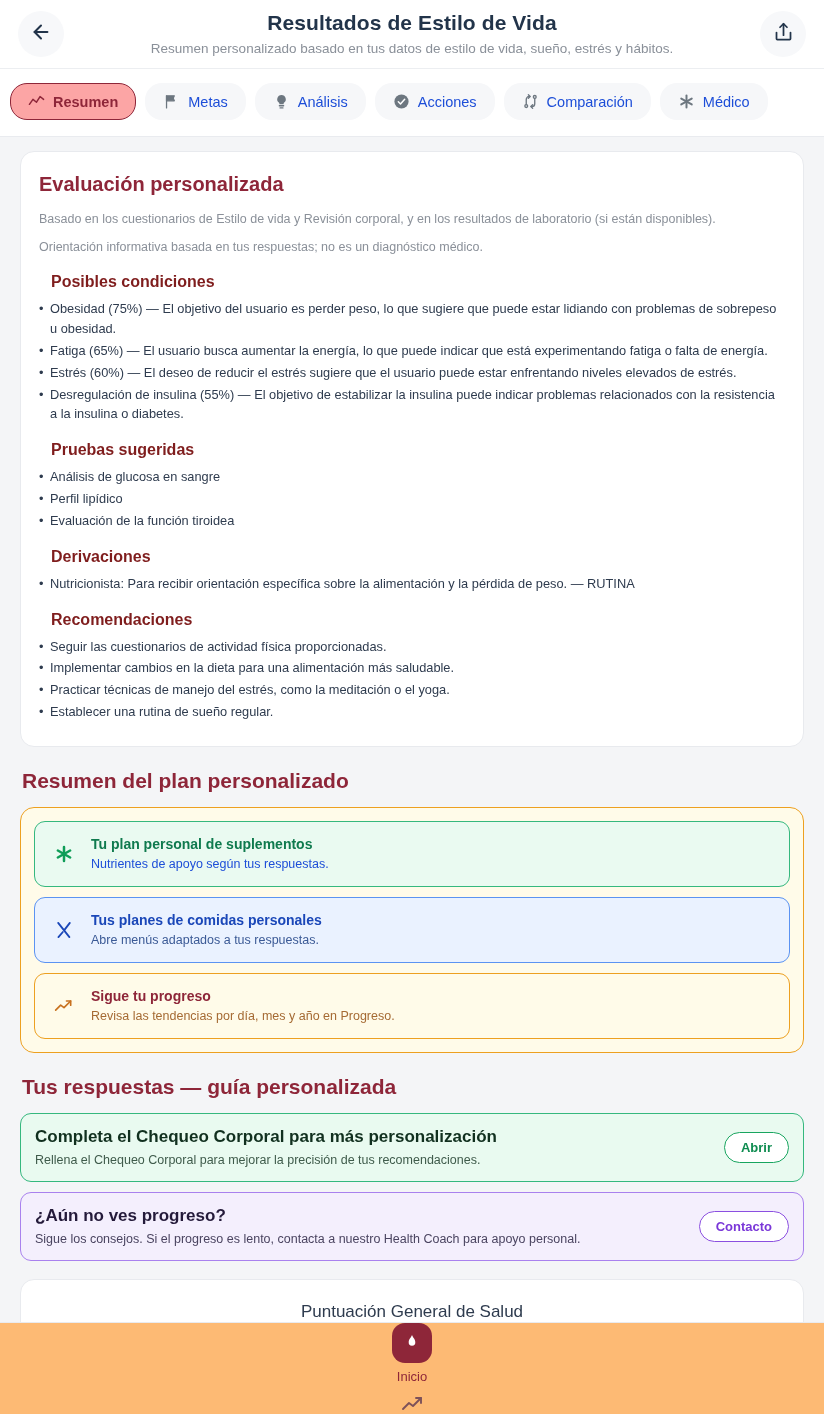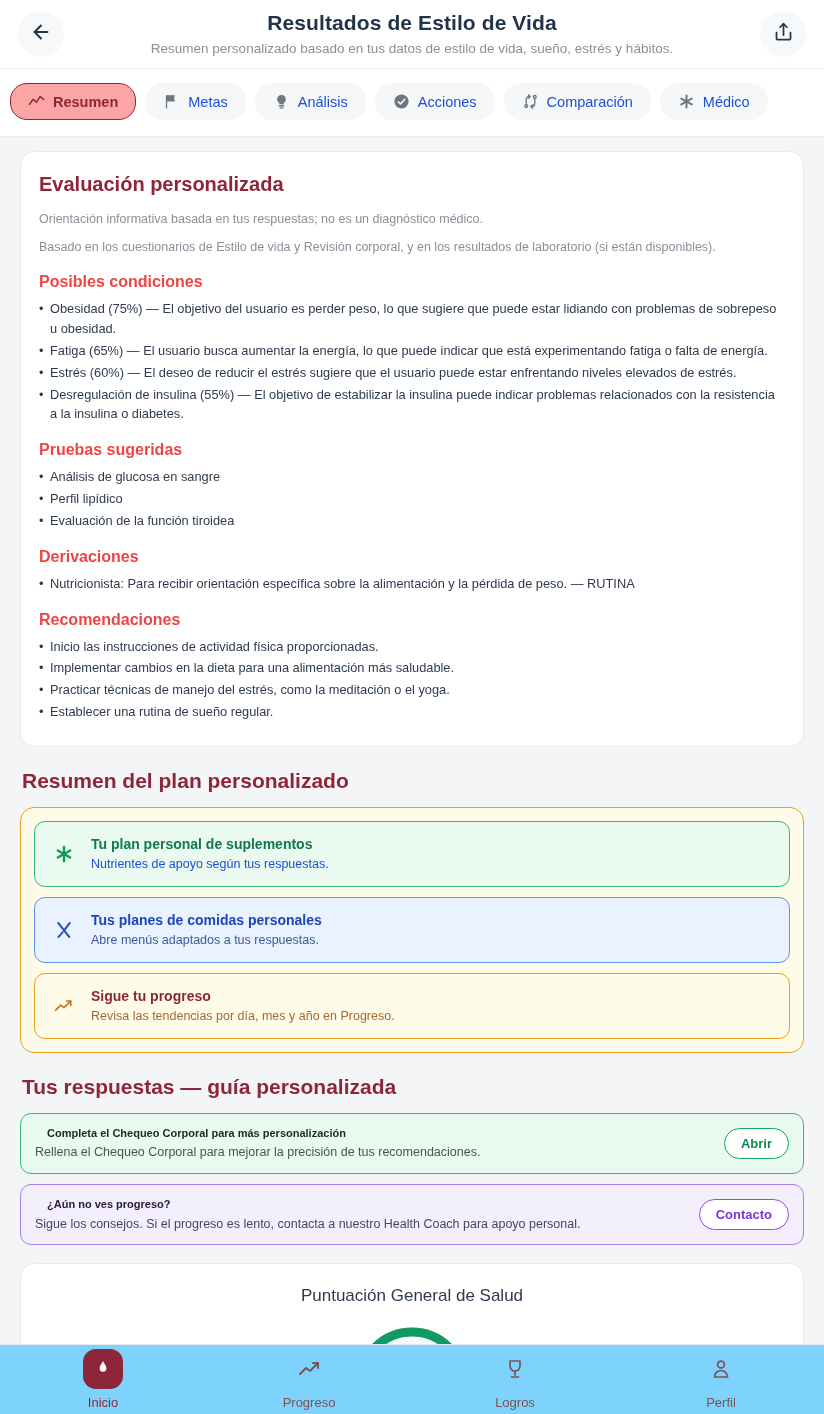--- a/index.html
+++ b/index.html
@@ -73,24 +73,24 @@
     padding: 20px 18px 22px 18px;
   }
   h2.sec-title {
     color: #8e2639;
     font-size: 20px;
     font-weight: bold;
     margin-bottom: 14px;
     line-height: 1.2;
   }
   h3.sub-title {
-    color: #ef4444;
+    color: #7f1d1d;
     font-size: 16px;
     font-weight: bold;
-    margin: 17px 0 8px 0;
+    margin: 17px 0 8px 12px;
   }
   p.meta {
     font-size: 12.5px; color: #8a9099; line-height: 1.45; margin-bottom: 10px;
   }
   ul.blist { list-style: none; }
   ul.blist li {
     font-size: 12.8px;
     color: #2e3b4e;
     line-height: 1.55;
     padding-left: 11px;
@@ -137,21 +137,21 @@
   .plan-ico { width: 26px; flex: 0 0 26px; display:flex; align-items:center; justify-content:center; }
 
   
   .banner {
     display: flex; align-items: center; gap: 12px;
     border-radius: 11px;
     padding: 12px 14px;
     margin-bottom: 10px;
   }
   .banner .btext { flex: 1; }
-  .banner .bt { font-size: 11px; font-weight: bold; line-height: 1.3; margin-left: 12px; }
+  .banner .bt { font-size: 17px; font-weight: bold; line-height: 1.3; }
   .banner .bs { font-size: 12.5px; margin-top: 4px; line-height: 1.35; }
   .pillbtn {
     border-radius: 16px; padding: 7px 16px;
     font-size: 13px; font-weight: bold; background: #ffffff; cursor: pointer;
     white-space: nowrap;
   }
   .ban-green { background: #e9faf0; border: 1.4px solid #35b87e; }
   .ban-green .bt { color: #11301f; }
   .ban-green .bs { color: #3f5b4b; }
   .ban-green .pillbtn { border: 1.4px solid #18a55f; color: #0e8c50; }
@@ -175,24 +175,24 @@
   .gauge-wrap { margin-top: 18px; display:flex; justify-content:center; }
   .gauge { position: relative; width: 120px; height: 120px; }
   .gauge .num {
     position: absolute; left: 0; right: 0; top: 41px;
     font-size: 30px; font-weight: bold; color: #22344a;
   }
 
   
   .bottomnav {
     position: absolute; left: 0; right: 0; bottom: 0;
-    height: 70px;
-    background: #7dd3fc;
+    height: 92px;
+    background: #fdba74;
     border-top: 1px solid #e9ebef;
-    display: flex; align-items: center;
+    display: flex; align-items: center; flex-direction: column;
   }
   .navitem {
     flex: 1; display: flex; flex-direction: column; align-items: center;
     gap: 6px; cursor: pointer;
   }
   .navitem .nlabel { font-size: 13px; color: #7d5159; }
   .navitem.active .nlabel { color: #8e2639; }
   .navbadge {
     width: 40px; height: 40px; border-radius: 13px;
     background: #8e2639;
@@ -288,22 +288,22 @@
         </svg>
       </span>
       <span>Médico</span>
     </div>
   </div>
 
   <div class="content">
 
     <div class="card">
       <h2 class="sec-title">Evaluación personalizada</h2>
+      <p class="meta">Basado en los cuestionarios de Estilo de vida y Revisión corporal, y en los resultados de laboratorio (si están disponibles).</p>
       <p class="meta">Orientación informativa basada en tus respuestas; no es un diagnóstico médico.</p>
-      <p class="meta">Basado en los cuestionarios de Estilo de vida y Revisión corporal, y en los resultados de laboratorio (si están disponibles).</p>
 
       <h3 class="sub-title">Posibles condiciones</h3>
       <ul class="blist">
         <li>Obesidad (75%) — El objetivo del usuario es perder peso, lo que sugiere que puede estar lidiando con problemas de sobrepeso u obesidad.</li>
         <li>Fatiga (65%) — El usuario busca aumentar la energía, lo que puede indicar que está experimentando fatiga o falta de energía.</li>
         <li>Estrés (60%) — El deseo de reducir el estrés sugiere que el usuario puede estar enfrentando niveles elevados de estrés.</li>
         <li>Desregulación de insulina (55%) — El objetivo de estabilizar la insulina puede indicar problemas relacionados con la resistencia a la insulina o diabetes.</li>
       </ul>
 
       <h3 class="sub-title">Pruebas sugeridas</h3>
@@ -313,21 +313,21 @@
         <li>Evaluación de la función tiroidea</li>
       </ul>
 
       <h3 class="sub-title">Derivaciones</h3>
       <ul class="blist">
         <li>Nutricionista: Para recibir orientación específica sobre la alimentación y la pérdida de peso. — RUTINA</li>
       </ul>
 
       <h3 class="sub-title">Recomendaciones</h3>
       <ul class="blist">
-        <li>Inicio las instrucciones de actividad física proporcionadas.</li>
+        <li>Seguir las cuestionarios de actividad física proporcionadas.</li>
         <li>Implementar cambios en la dieta para una alimentación más saludable.</li>
         <li>Practicar técnicas de manejo del estrés, como la meditación o el yoga.</li>
         <li>Establecer una rutina de sueño regular.</li>
       </ul>
     </div>
 
     <h2 class="page-sec">Resumen del plan personalizado</h2>
     <div class="plan-outer">
 
       <div class="plan-row plan-green">

